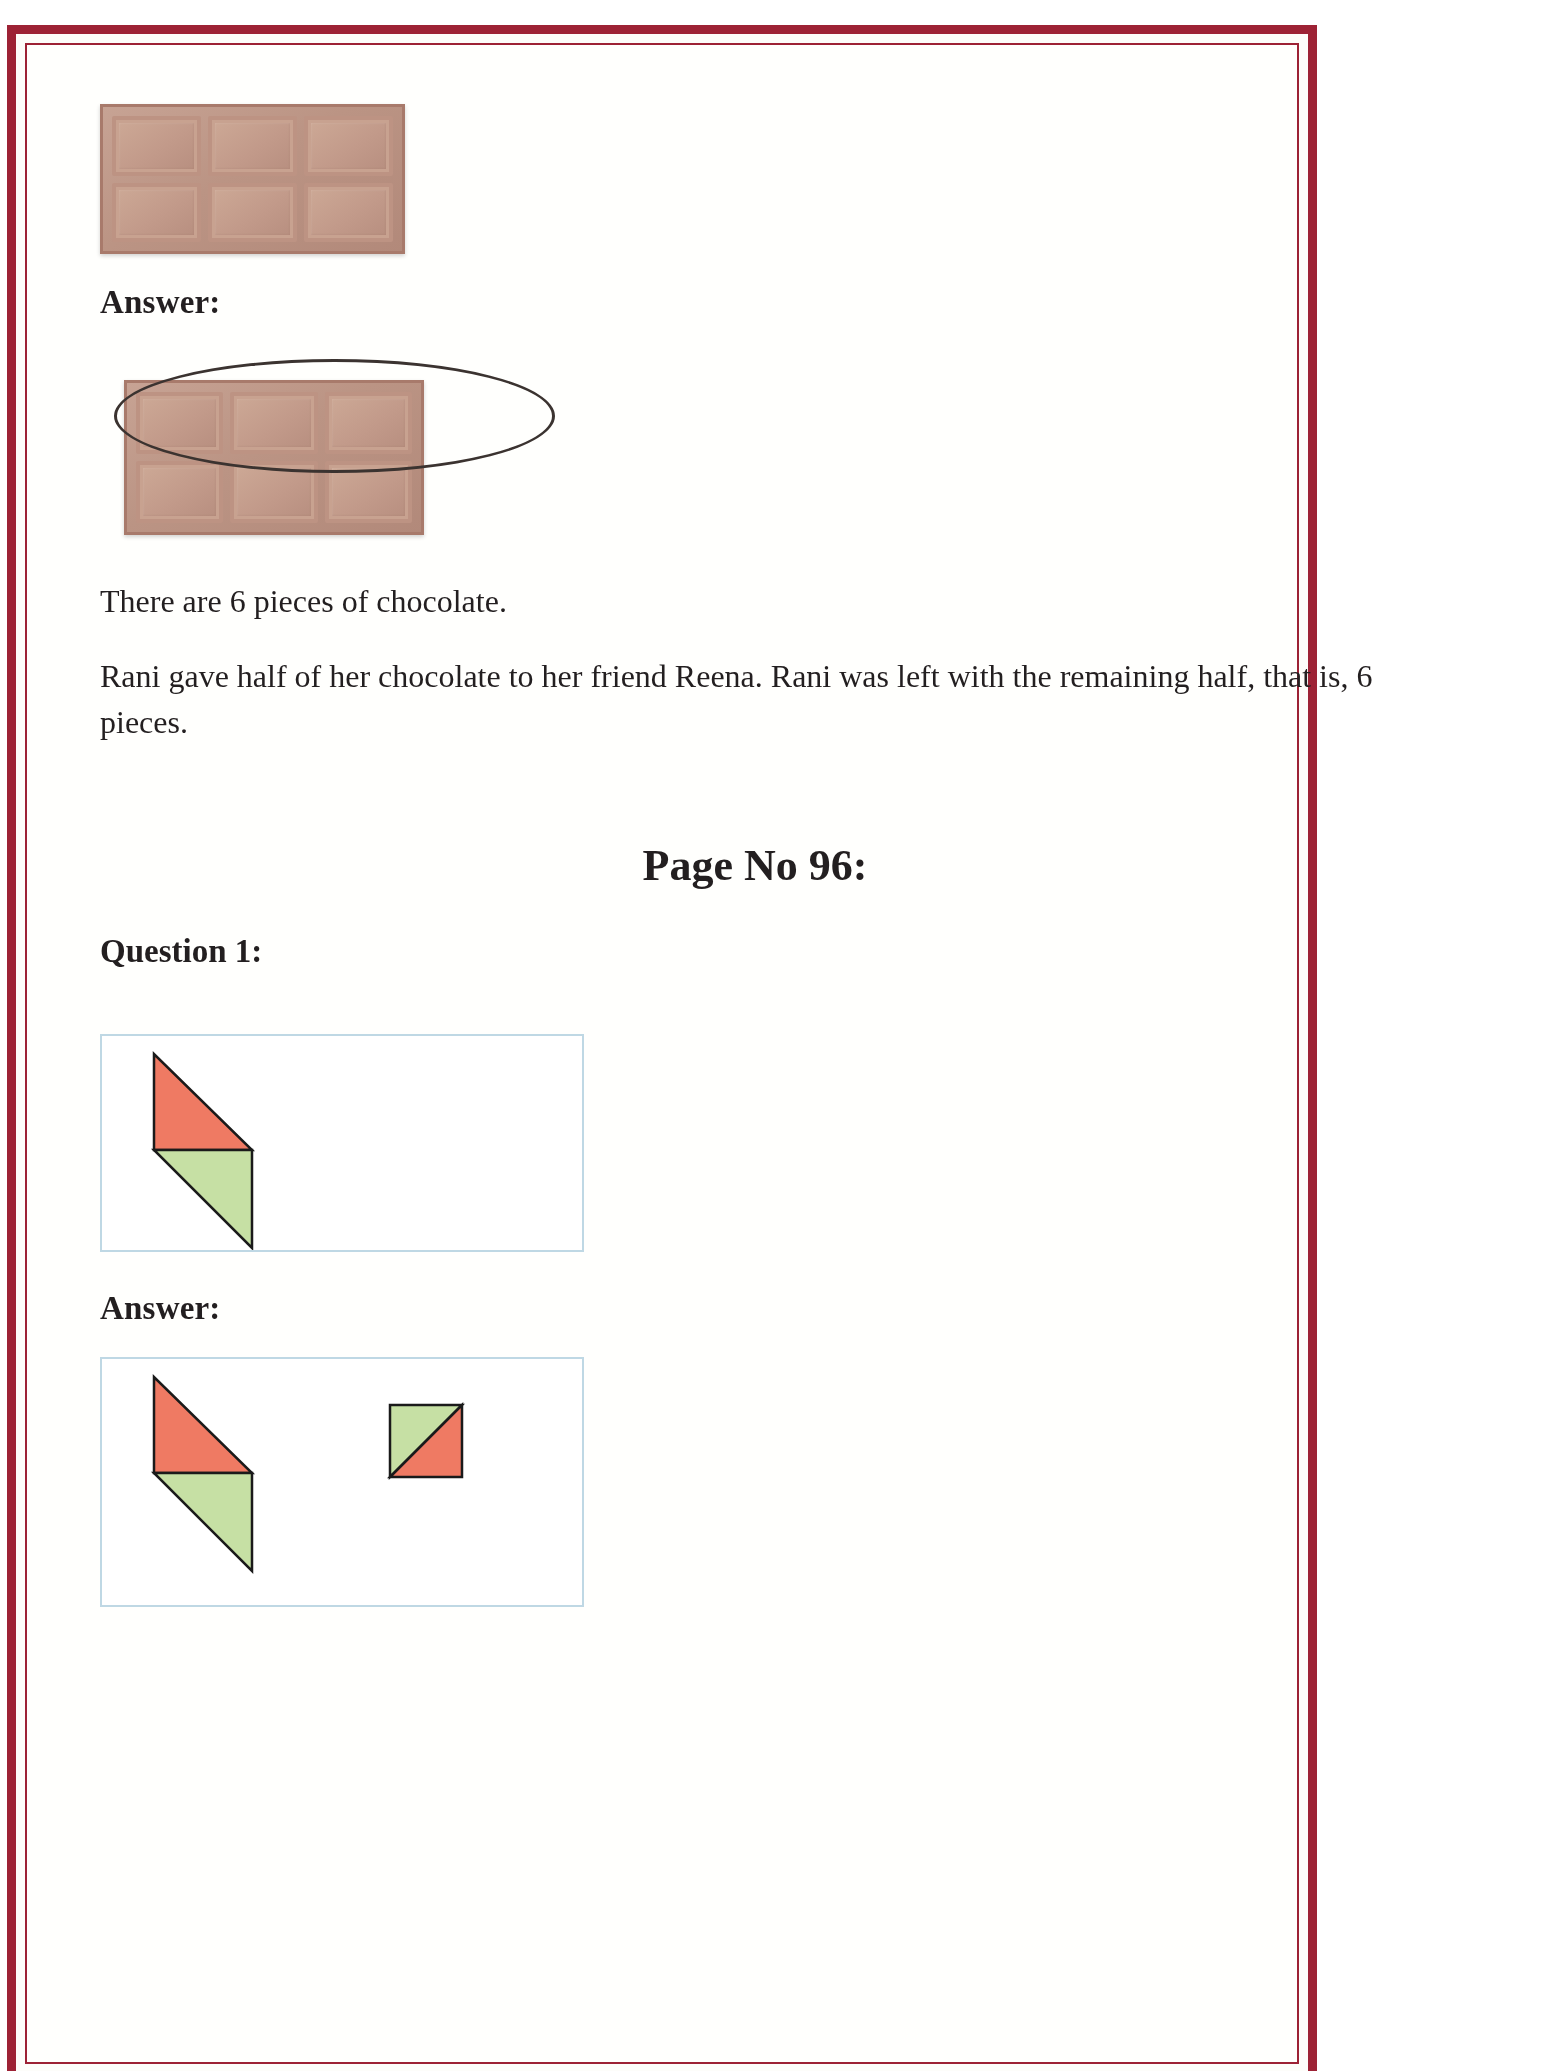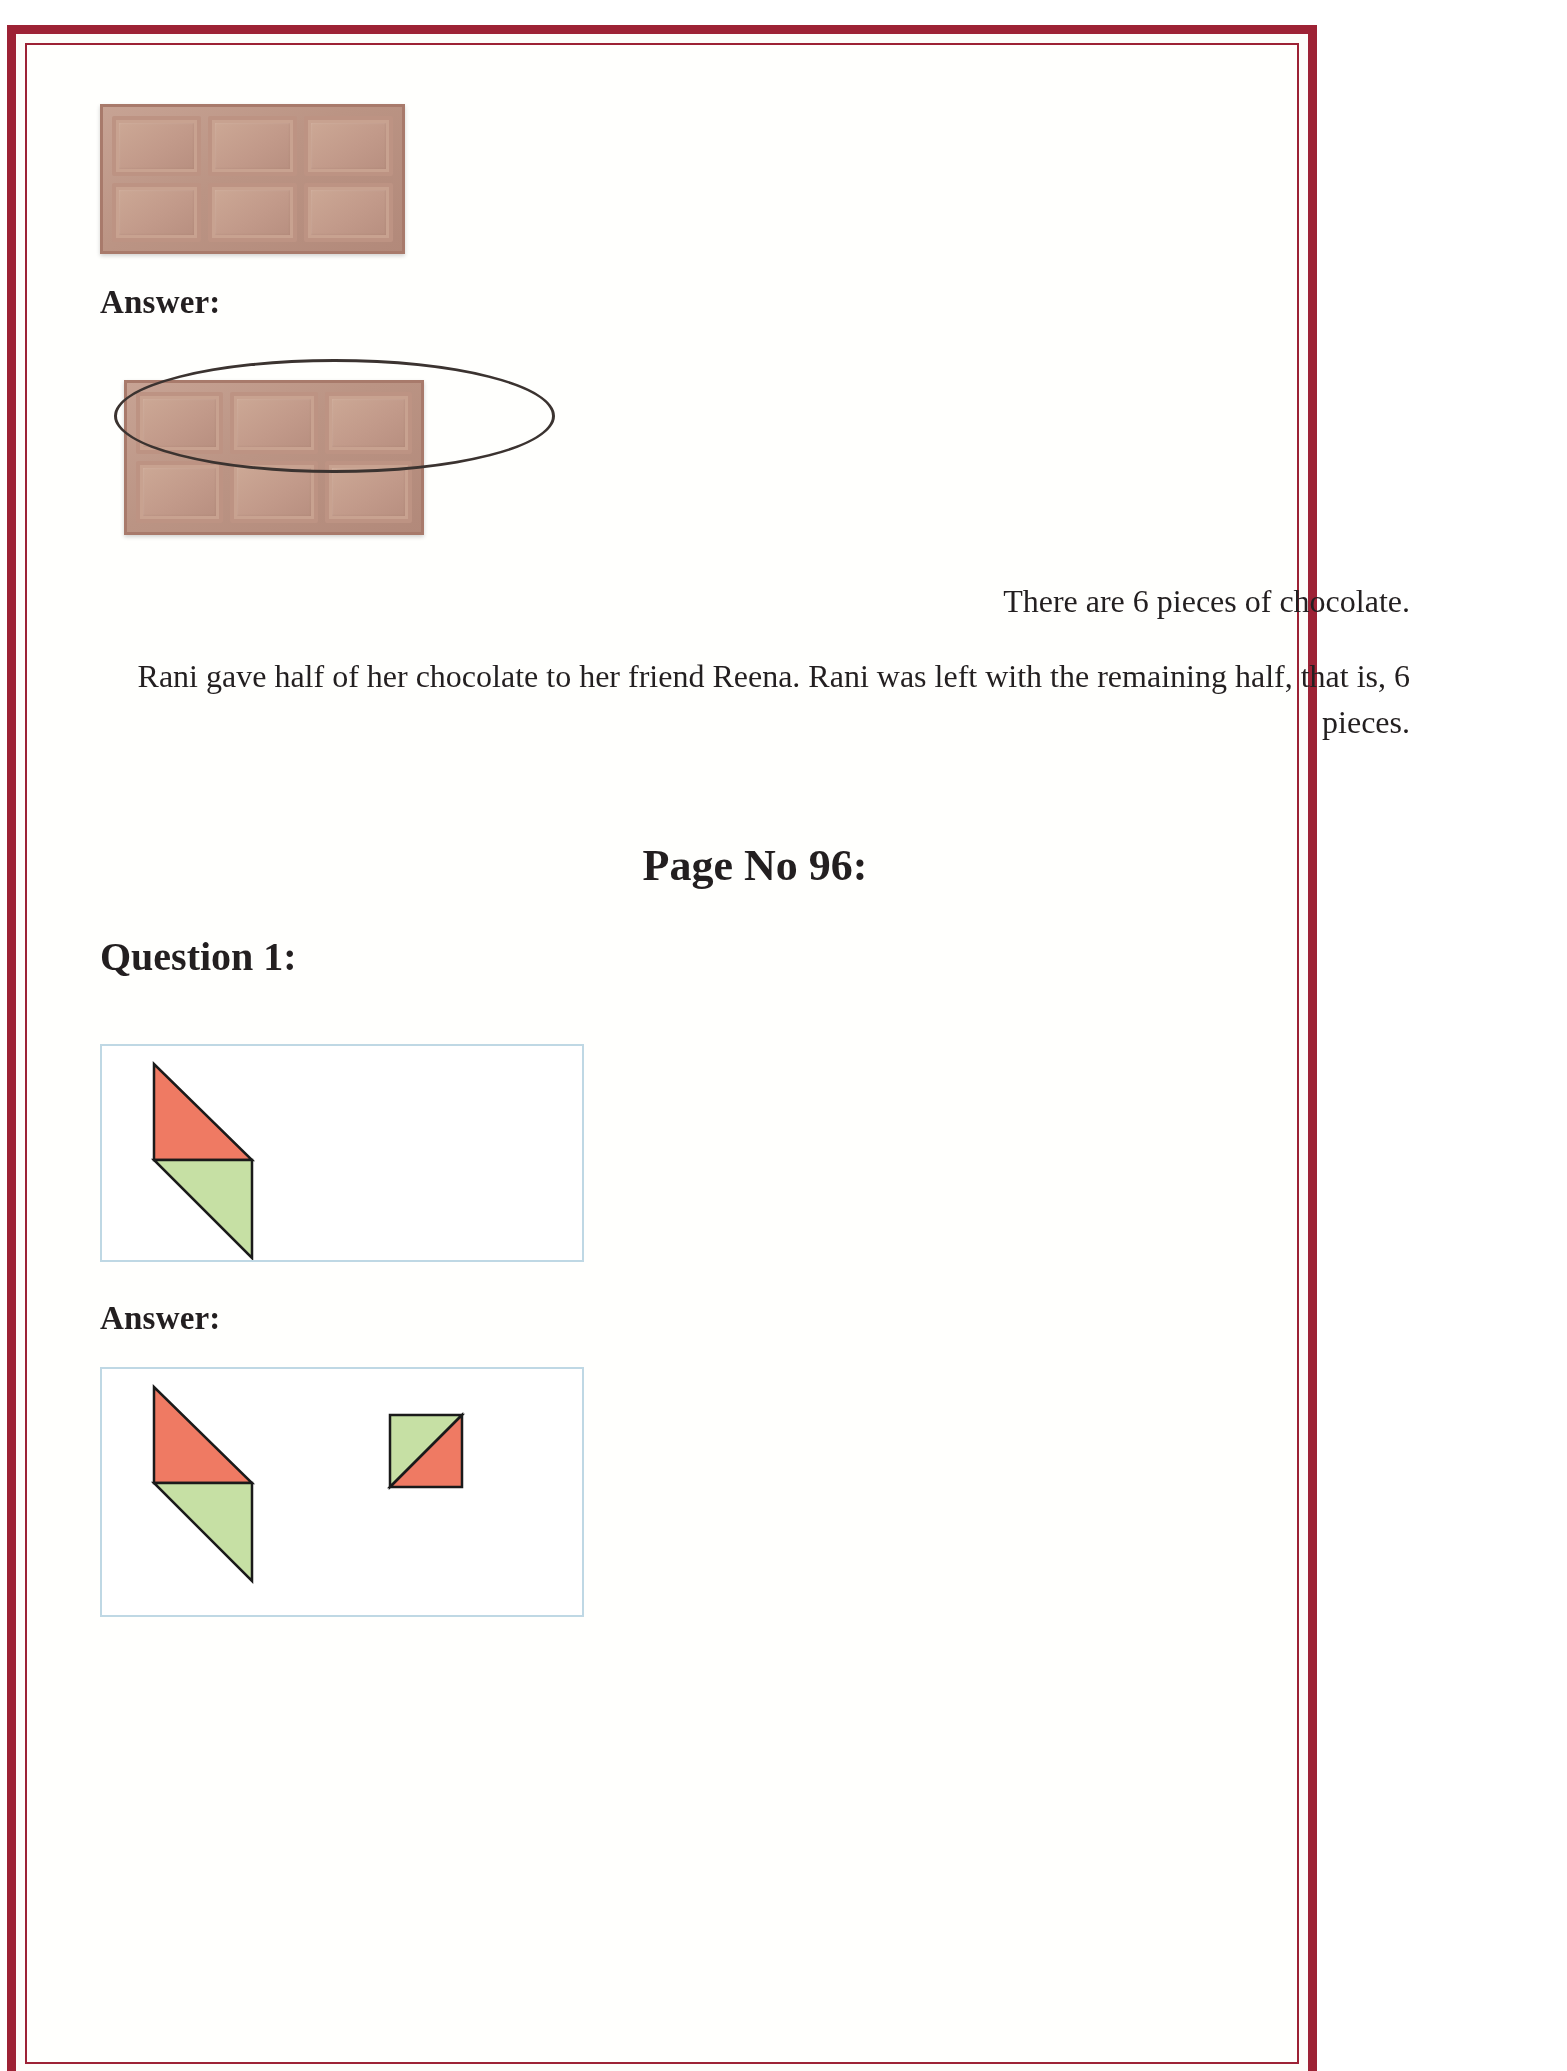--- a/index.html
+++ b/index.html
@@ -48,30 +48,29 @@
   .answer-label {
     font-size: 33px;
     font-weight: bold;
     color: #231f20;
     letter-spacing: .2px;
   }
   .body-text {
     font-size: 32px;
     color: #231f20;
     line-height: 1.42;
-    text-align: right;
   }
   .page-heading {
     font-size: 44px;
     font-weight: bold;
     color: #231f20;
     text-align: center;
   }
   .question-heading {
-    font-size: 40px;
+    font-size: 33px;
     font-weight: bold;
     color: #231f20;
   }
   .bullet-text {
     font-size: 32px;
     color: #231f20;
     line-height: 1.42;
     text-align: justify;
   }
 

